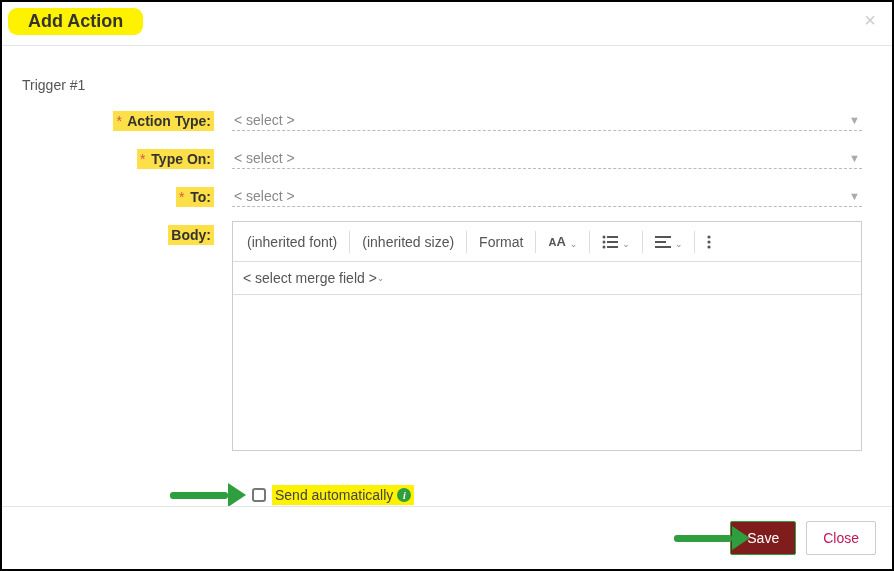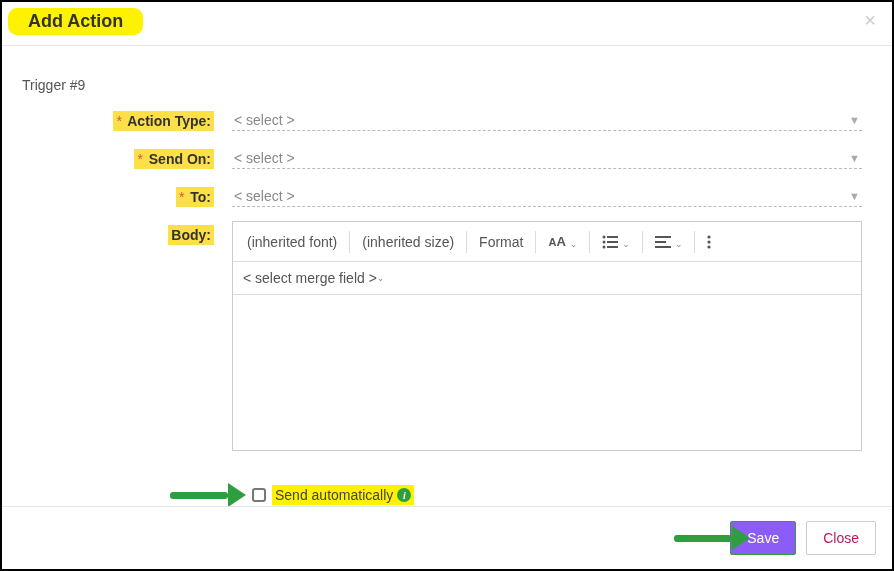--- a/index.html
+++ b/index.html
@@ -208,21 +208,21 @@
       position: relative;
     }
     .btn {
       padding: 8px 16px;
       font-size: 14px;
       border-radius: 2px;
       cursor: pointer;
       border: 1px solid transparent;
     }
     .btn-save {
-      background: #8b5cf6;
+      background: #7f1d1d;
       color: #fff;
       border-color: #2e9e3f;
     }
     .btn-close {
       background: #fff;
       color: #be185d;
       border-color: #ccc;
     }
     
     svg { display: block; }
@@ -233,38 +233,38 @@
 <div class="modal">
 
   <div class="modal-header">
     <span class="modal-title">Add Action</span>
     <span class="close-x">×</span>
   </div>
 
   <div class="modal-body">
 
     <div class="form-row">
-      <div class="form-control-wrap static-value">Trigger #9</div>
+      <div class="form-control-wrap static-value">Trigger #1</div>
     </div>
 
     <div class="form-row">
       <div class="form-label">
         <span class="hl"><span class="req">*</span> <span>Action Type:</span></span>
       </div>
       <div class="form-control-wrap">
         <div class="select-box">
           <span>&lt; select &gt;</span>
           <span class="select-caret">▼</span>
         </div>
       </div>
     </div>
 
     <div class="form-row">
       <div class="form-label">
-        <span class="hl"><span class="req">*</span> <span>Send On:</span></span>
+        <span class="hl"><span class="req">*</span> <span>Type On:</span></span>
       </div>
       <div class="form-control-wrap">
         <div class="select-box">
           <span>&lt; select &gt;</span>
           <span class="select-caret">▼</span>
         </div>
       </div>
     </div>
 
     <div class="form-row">

